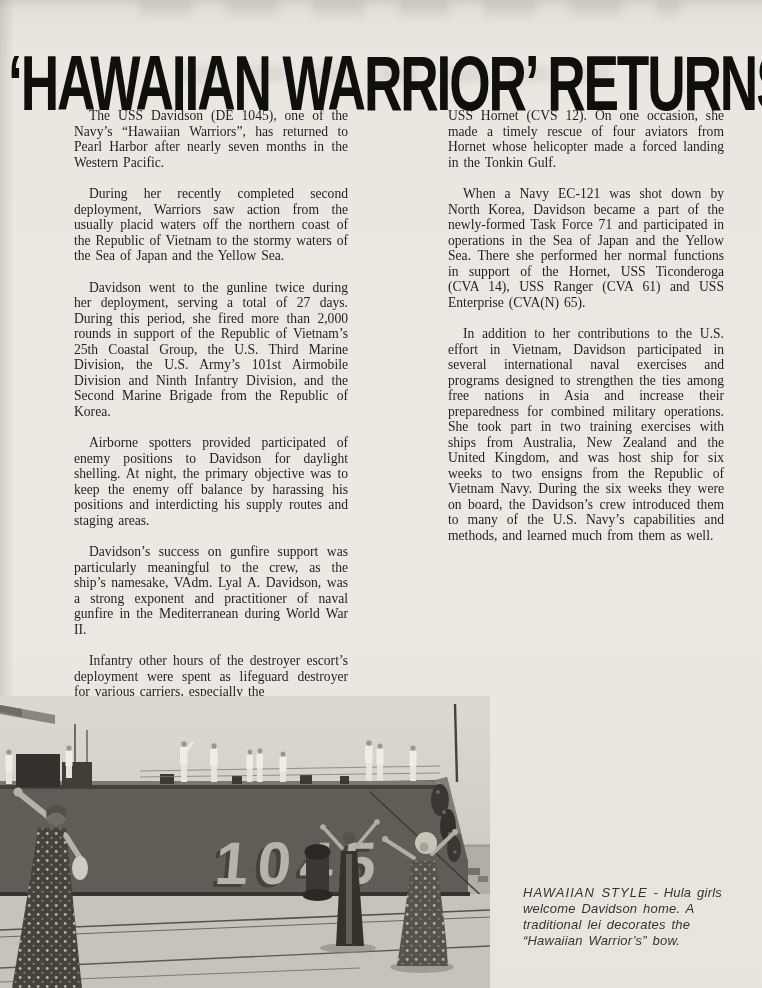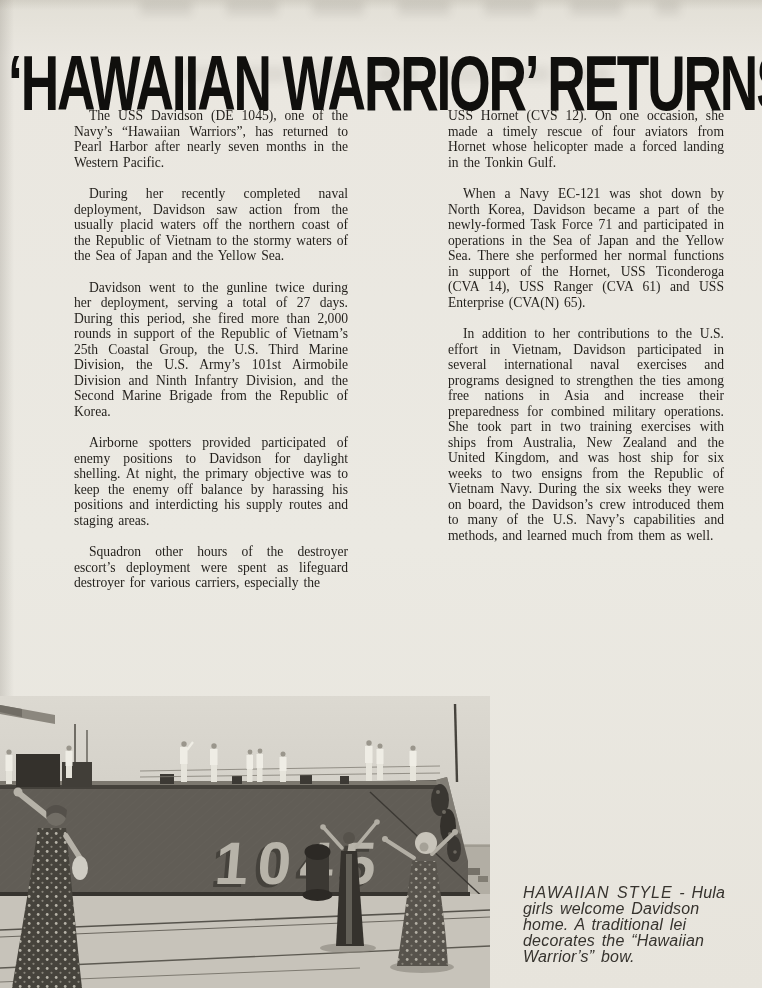--- a/index.html
+++ b/index.html
@@ -31,41 +31,42 @@
   }
   .col{position:absolute;top:0;}
   .col-left{left:0;width:306px;}
   .col-right{left:374px;width:308px;}
   .col p{margin:16px;text-indent:15px;word-spacing:1.5px;}
   .col p.noindent{text-indent:0;}
   .photo{position:absolute;left:0;top:696px;width:490px;height:292px;display:block;}
   .caption{
     position:absolute;left:523px;top:869px;width:220px;
     font-family:"Liberation Sans", sans-serif;font-style:italic;
-    font-size:16px;line-height:16px;color:#36332e;letter-spacing:.2px;word-spacing:2px;margin-top:16px;
+    font-size:13px;line-height:16px;color:#36332e;letter-spacing:.2px;word-spacing:2px;margin-top:16px;
   }
   .caption .lead{letter-spacing:1px;}
 </style>
 </head>
 <body>
 
 <div class="edge-left"></div>
 <div class="edge-top"></div>
 <div class="ghost ghost1"></div>
 <div class="ghost ghost2"></div>
 
 <h1 class="headline">‘HAWAIIAN WARRIOR’ RETURNS</h1>
 
 <div class="article">
   <div class="col col-left">
     <p>The USS Davidson (DE 1045), one of the Navy’s “Hawaiian Warriors”, has returned to Pearl Harbor after nearly seven months in the Western Pacific.</p>
-    <p>During her recently completed naval deployment, Davidson saw action from the usually placid waters off the northern coast of the Republic of Vietnam to the stormy waters of the Sea of Japan and the Yellow Sea.</p>
+    <p>During her recently completed second deployment, Warriors saw action from the usually placid waters off the northern coast of the Republic of Vietnam to the stormy waters of the Sea of Japan and the Yellow Sea.</p>
     <p>Davidson went to the gunline twice during her deployment, serving a total of 27 days. During this period, she fired more than 2,000 rounds in support of the Republic of Vietnam’s 25th Coastal Group, the U.S. Third Marine Division, the U.S. Army’s 101st Airmobile Division and Ninth Infantry Division, and the Second Marine Brigade from the Republic of Korea.</p>
     <p>Airborne spotters provided participated of enemy positions to Davidson for daylight shelling. At night, the primary objective was to keep the enemy off balance by harassing his positions and interdicting his supply routes and staging areas.</p>
-    <p>Squadron other hours of the destroyer escort’s deployment were spent as lifeguard destroyer for various carriers, especially the</p>
+    <p>Davidson’s success on gunfire support was particularly meaningful to the crew, as the ship’s namesake, VAdm. Lyal A. Davidson, was a strong exponent and practitioner of naval gunfire in the Mediterranean during World War II.</p>
+    <p>Infantry other hours of the destroyer escort’s deployment were spent as lifeguard destroyer for various carriers, especially the</p>
   </div>
   <div class="col col-right">
     <p class="noindent">USS Hornet (CVS 12). On one occasion, she made a timely rescue of four aviators from Hornet whose helicopter made a forced landing in the Tonkin Gulf.</p>
     <p>When a Navy EC-121 was shot down by North Korea, Davidson became a part of the newly-formed Task Force 71 and participated in operations in the Sea of Japan and the Yellow Sea. There she performed her normal functions in support of the Hornet, USS Ticonderoga (CVA 14), USS Ranger (CVA 61) and USS Enterprise (CVA(N) 65).</p>
     <p>In addition to her contributions to the U.S. effort in Vietnam, Davidson participated in several international naval exercises and programs designed to strengthen the ties among free nations in Asia and increase their preparedness for combined military operations. She took part in two training exercises with ships from Australia, New Zealand and the United Kingdom, and was host ship for six weeks to two ensigns from the Republic of Vietnam Navy. During the six weeks they were on board, the Davidson’s crew introduced them to many of the U.S. Navy’s capabilities and methods, and learned much from them as well.</p>
   </div>
 </div>
 
 <svg class="photo" viewBox="0 0 490 292" xmlns="http://www.w3.org/2000/svg">
   <defs>

